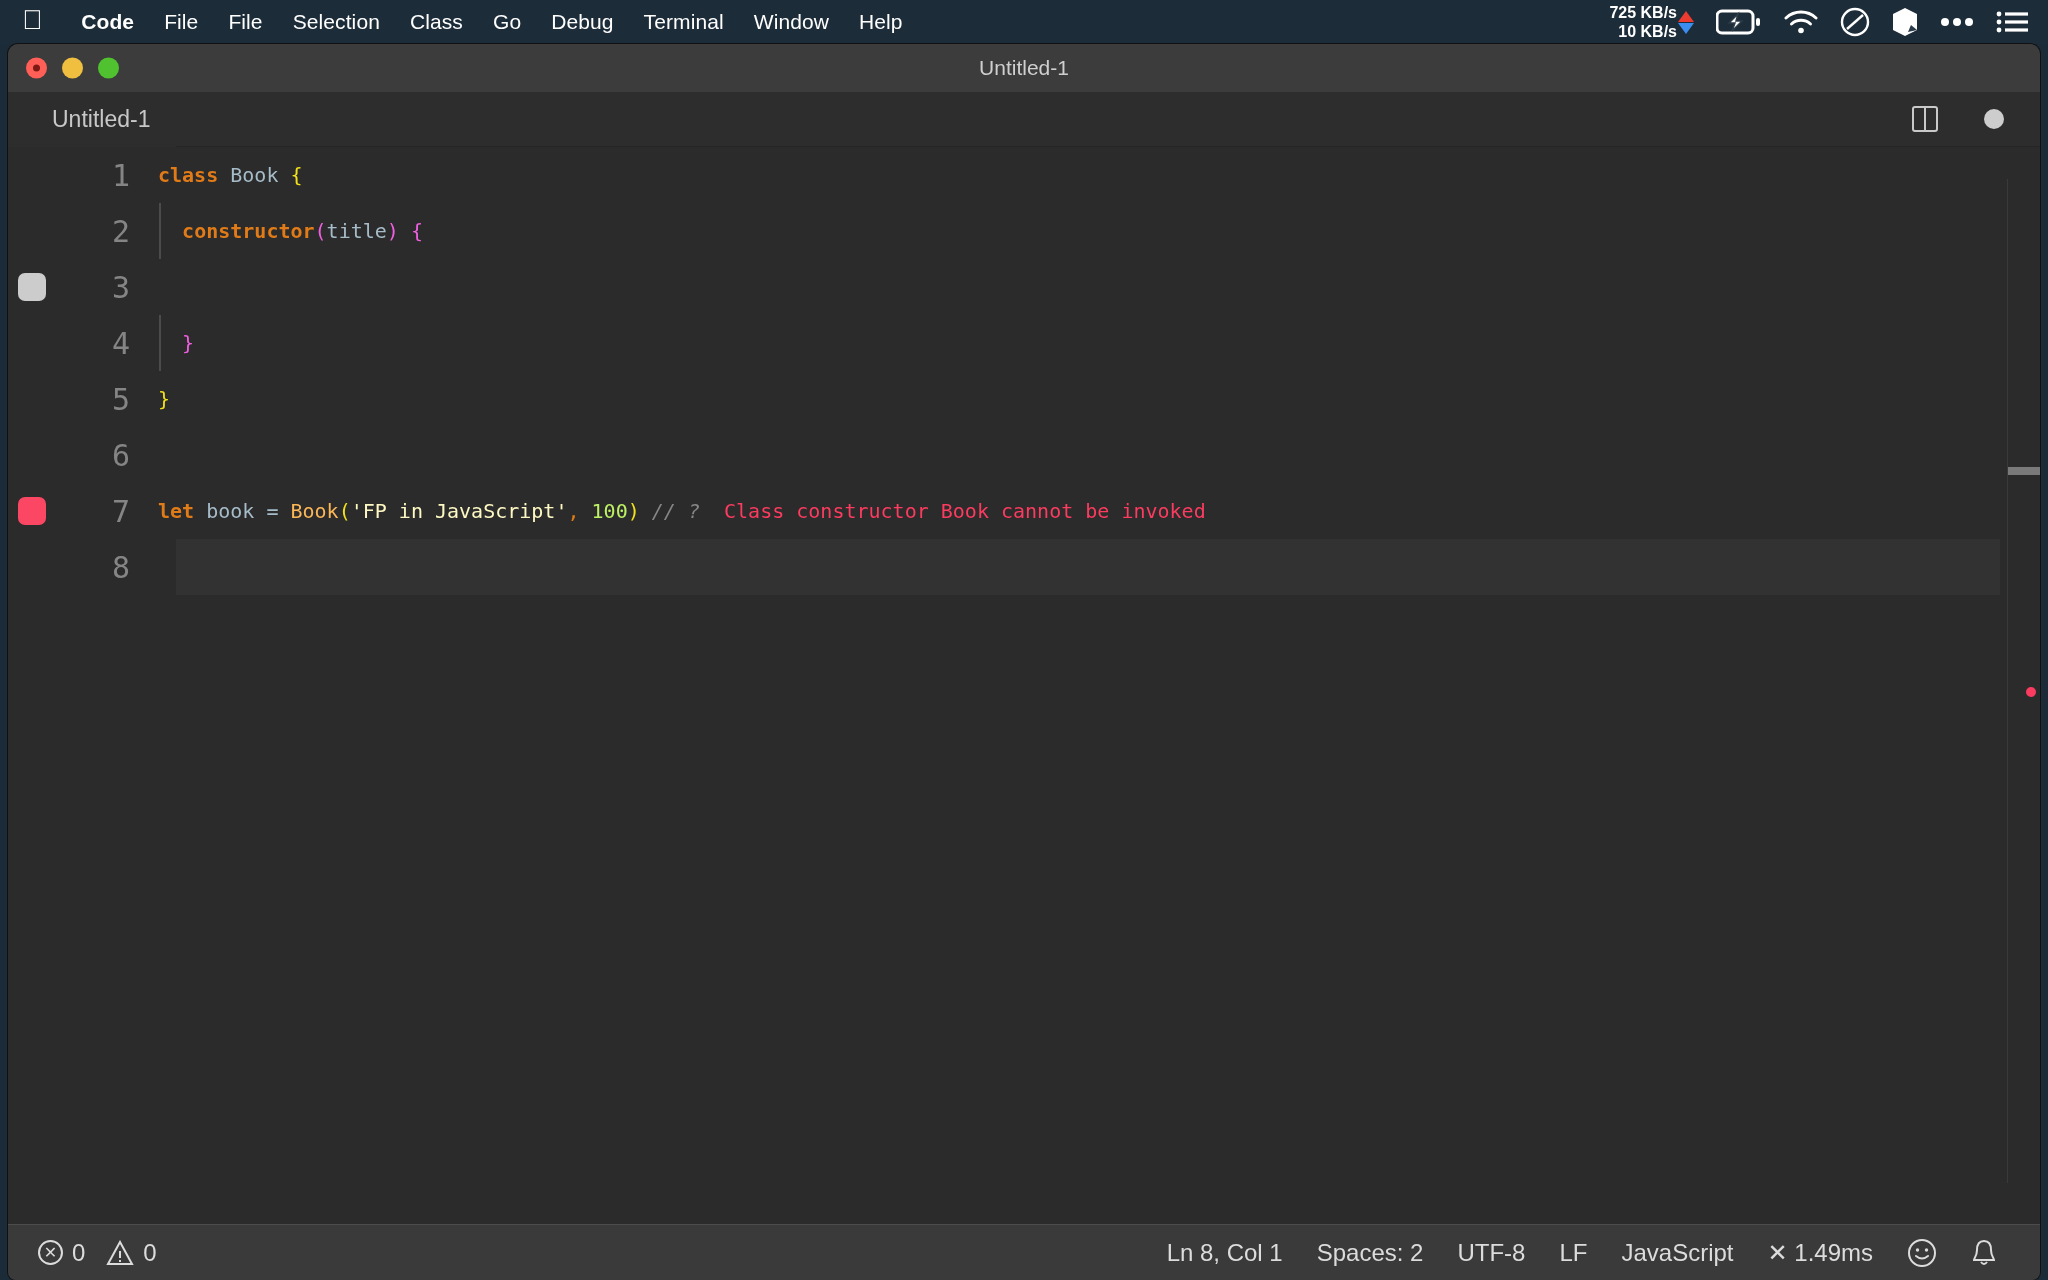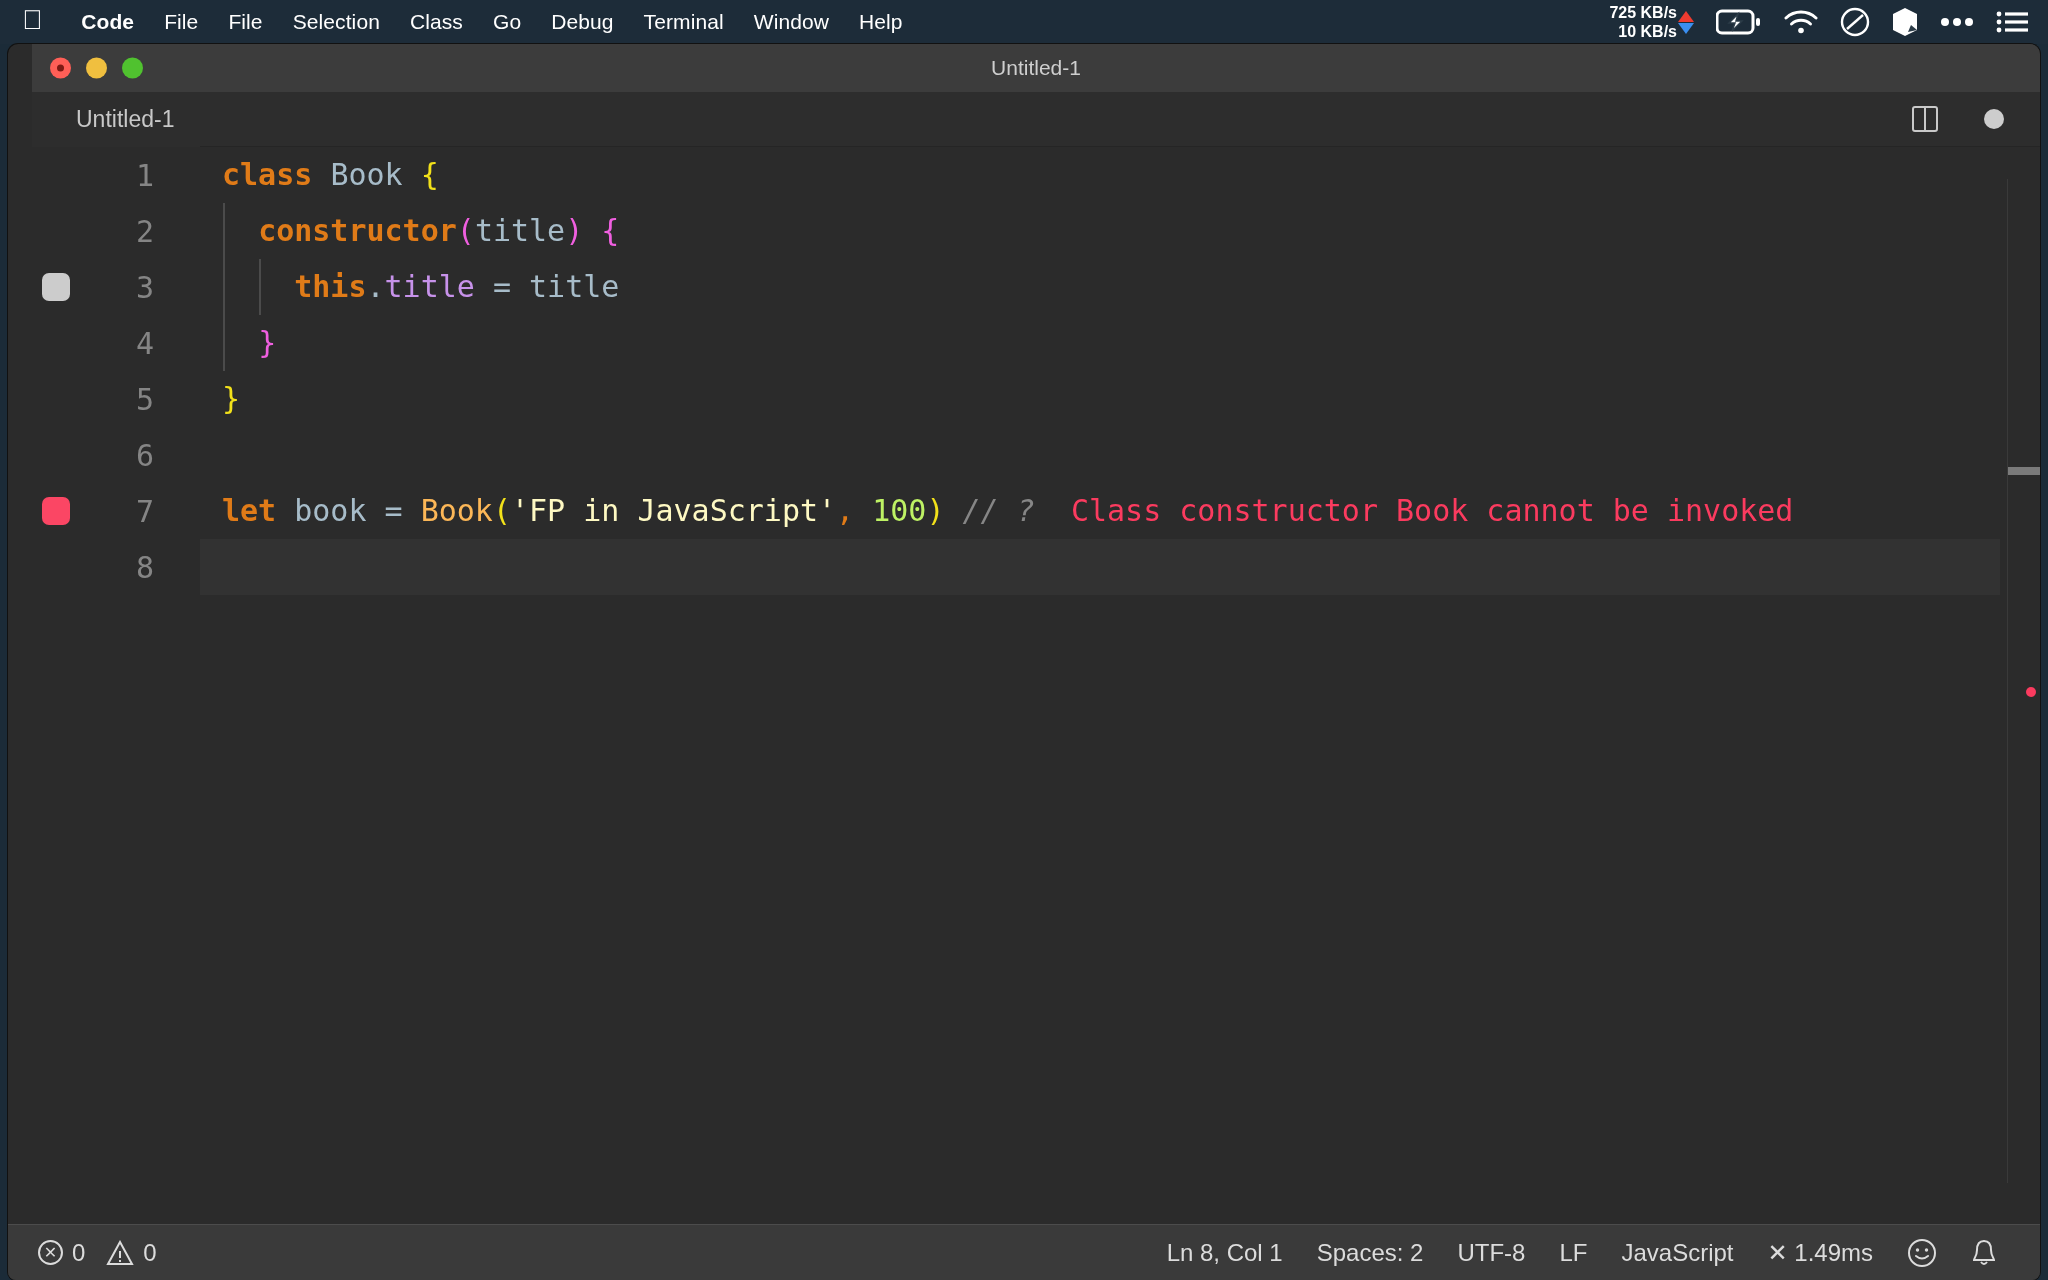--- a/index.html
+++ b/index.html
@@ -43,21 +43,20 @@
   .tri-down{ width:0;height:0;border-left:8px solid transparent;border-right:8px solid transparent;border-top:11px solid #3a8ef0;}
   .mb-icon{ display:flex; align-items:center; justify-content:center; }
 
   
   #window{
     position:absolute; left:8px; top:44px; width:2032px; height:1236px;
     background:#2b2b2b;
     border-radius:10px 10px 8px 8px;
     overflow:hidden;
     box-shadow:0 0 0 1px #111;
-    padding-left:24px;
   }
   #titlebar{
     position:relative; height:48px; background:#3c3c3c;
     display:flex; align-items:center; justify-content:center;
   }
   #traffic{
     position:absolute; left:18px; top:50%; transform:translateY(-50%);
     display:flex; gap:15px;
   }
   .tl{ width:21px;height:21px;border-radius:50%; }
@@ -101,22 +100,22 @@
     position:absolute; left:10px; top:50%; transform:translateY(-50%);
     width:28px;height:28px;border-radius:7px;
   }
   .bp.gray{ background:#cccccc; }
   .bp.pink{ background:#fb4664; }
   .lineno{
     width:130px; text-align:right; padding-right:8px;
     font-size:30px; color:#858585; user-select:none;
   }
   .codetext{
-    position:relative; margin-left:60px;
-    font-size:30px; line-height:56px; white-space:pre;
+    position:relative; margin-left:20px;
+    font-size:20px; line-height:56px; white-space:pre;
     letter-spacing:0px;
   }
   .ind{ position:absolute; top:0; bottom:0; width:2px; background:#4b4b4b; }
 
   
   .kw       { color:#e07b18; font-weight:bold; }
   .type     { color:#a7bcc9; }
   .brace-y  { color:#f2e11a; }
   .brace-m  { color:#f05fe0; }
   .var      { color:#a7bcc9; }
@@ -272,21 +271,20 @@
           <div class="lineno">1</div>
           <div class="codetext"><span class="kw">class</span><span> </span><span class="type">Book</span><span> </span><span class="brace-y">{</span></div>
         </div>
         <div class="code-row">
           <div class="lineno">2</div>
           <div class="codetext"><div class="ind" style="left: 1px;"></div><span>  </span><span class="kw">constructor</span><span class="brace-m">(</span><span class="var">title</span><span class="brace-m">)</span><span> </span><span class="brace-m">{</span></div>
         </div>
         <div class="code-row">
           <div class="bp gray"></div>
           <div class="lineno">3</div>
-          <div class="codetext"><div class="ind" style="left: 1px;"></div><div class="ind" style="left: 37px;"></div><span>    </span><span class="kw">this</span><span class="var">.</span><span class="prop">title</span><span> </span><span class="var">=</span><span> </span><span class="var">title</span></div>
         </div>
         <div class="code-row">
           <div class="lineno">4</div>
           <div class="codetext"><div class="ind" style="left: 1px;"></div><span>  </span><span class="brace-m">}</span></div>
         </div>
         <div class="code-row">
           <div class="lineno">5</div>
           <div class="codetext"><span class="brace-y">}</span></div>
         </div>
         <div class="code-row">

